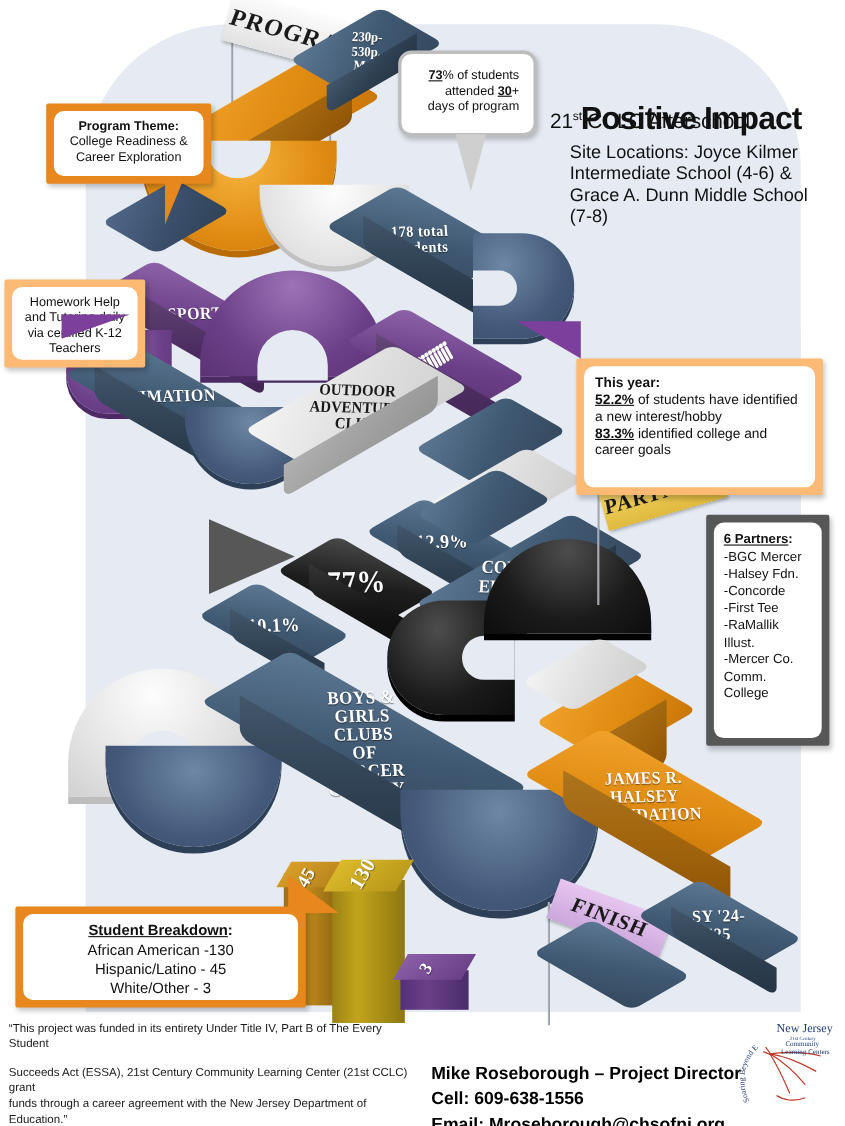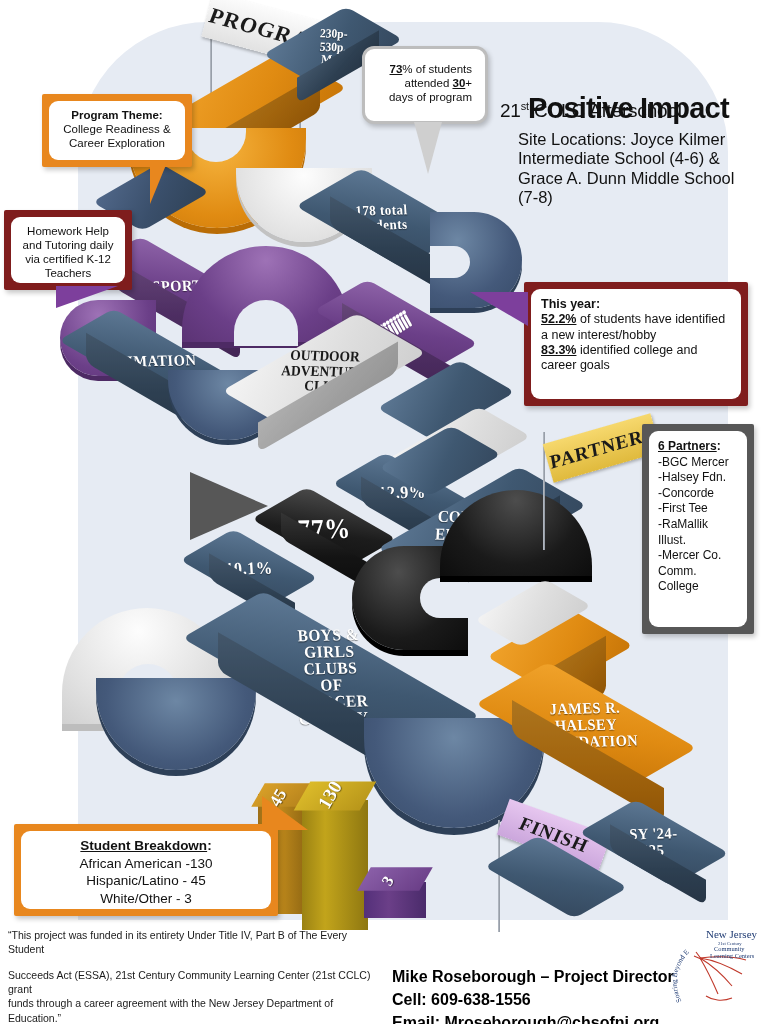--- a/index.html
+++ b/index.html
@@ -99,21 +99,21 @@
   .callout .inner {
     background: #fff;
     border-radius: 9px;
     width: 100%; height: 100%;
     padding: 7px 9px;
     font-size: 12.5px;
     color: #111;
     line-height: 1.22;
   }
   .c-orange { background: #e8871e; }
-  .c-purple { background: #7f1d1d; }
+  .c-purple { background: #fdba74; margin-top: 44px; }
   .c-gray   { background: #ffffff; border: 3px solid #bdbdbd; padding: 4px; }
   .c-gray .inner { box-shadow: none; }
   .c-darkgray { background: #575757; }
   .u { text-decoration: underline; }
   .b { font-weight: bold; }
 
   
   .flagpole {
     position: absolute; width: 2px;
     background: linear-gradient(90deg,#b9bfc8,#8d949e);
@@ -446,21 +446,21 @@
       </div>
     </div>
   </div>
   <div style="position:absolute;left:470px;top:292px;width:0;height:0;
               border-right:58px solid #7d3f9c; border-bottom:34px solid transparent;"></div>
 
   <div style="position:absolute;left:190px;top:472px;width:0;height:0;
               border-left:78px solid #575757; border-top:34px solid transparent;
               border-bottom:34px solid transparent;"></div>
 
-  <div class="callout c-darkgray" style="left:642px; top:424px; width:112px; height:210px;">
+  <div class="callout c-darkgray" style="left:642px; top:468px; width:112px; height:210px;">
     <div class="inner" style="font-size:12px; padding:8px 9px; line-height:1.3;">
       <div>
         <span class="b u">6 Partners</span><span class="b">:</span>
       </div>
       <div>-BGC Mercer</div>
       <div>-Halsey Fdn.</div>
       <div>-Concorde</div>
       <div>-First Tee</div>
       <div>-RaMallik</div>
       <div>Illust.</div>

